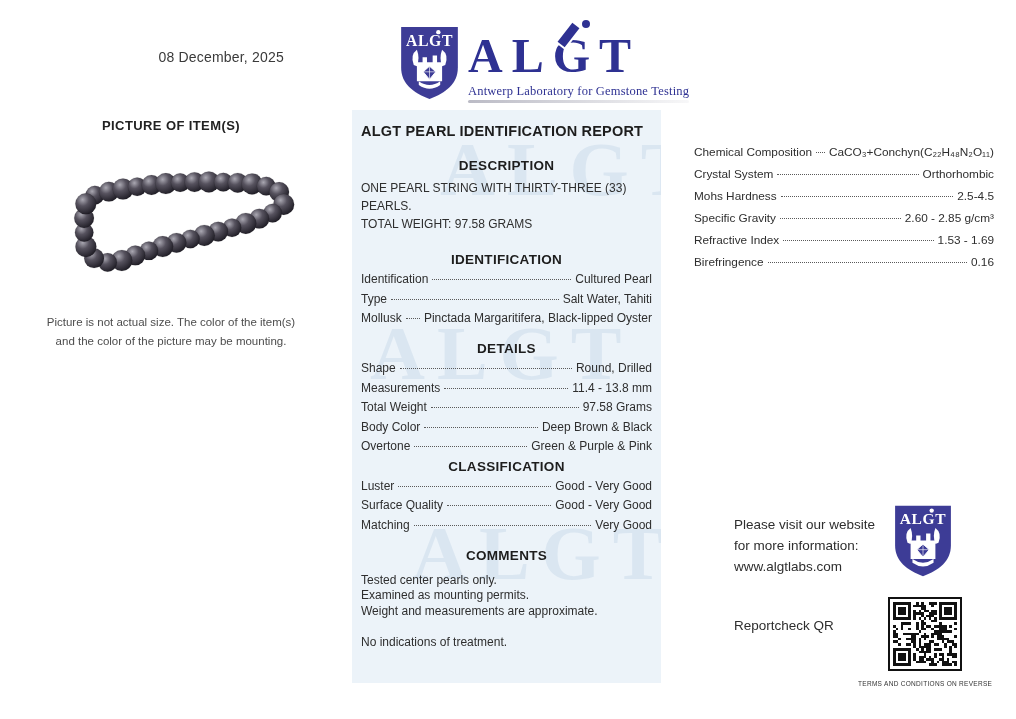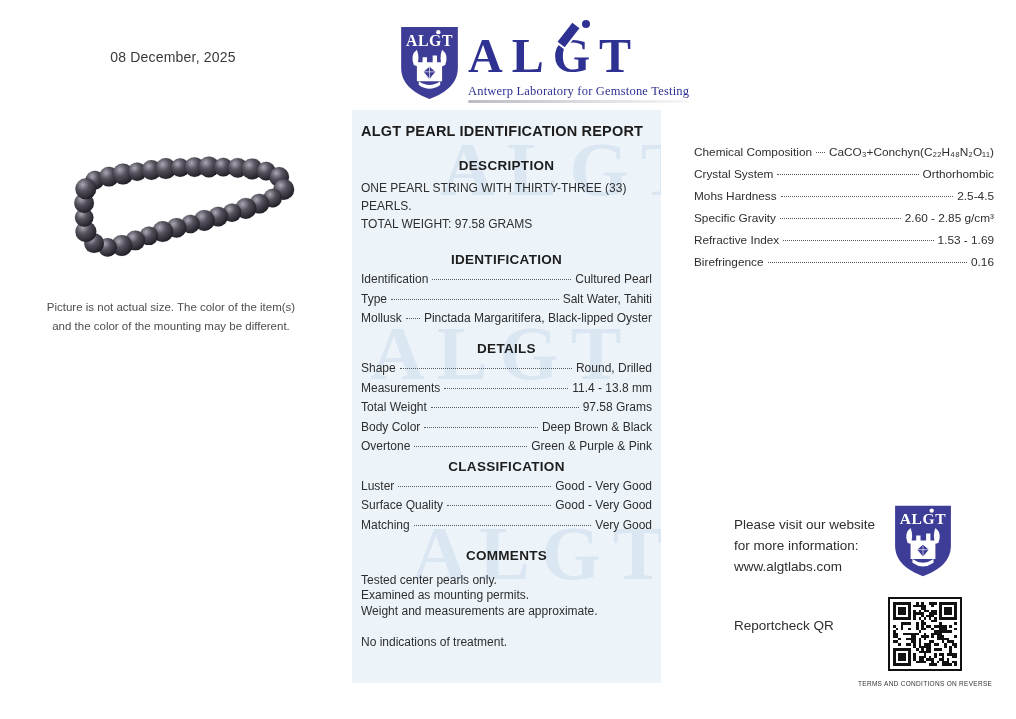--- a/index.html
+++ b/index.html
@@ -1,20 +1,20 @@
 <!DOCTYPE html>
 <html><head>
 <meta charset="utf-8">
 <style>
   html,body{margin:0;padding:0;background:#ffffff;}
   body{width:1016px;height:719px;position:relative;overflow:hidden;
        font-family:"Liberation Sans",sans-serif;color:#333;}
 
   
-  .hdr-left{position:absolute;left:62px;top:49px;width:222px;text-align:center;}
+  .hdr-left{position:absolute;left:62px;top:49px;width:222px;text-align:right;}
   .hdr-date{font-size:14px;color:#3a3a3a;letter-spacing:.2px;}
   .hdr-repline{margin-top:4px;font-size:13.5px;white-space:nowrap;}
   .hdr-replabel{color:#2e3192;font-weight:bold;}
   .hdr-repnum{color:#3a3a3a;margin-left:5px;}
 
   .logo{position:absolute;left:398px;top:24px;display:flex;align-items:flex-start;gap:7px;}
   .logo-shield{width:63px;height:78px;}
   .logo-right{display:flex;flex-direction:column;}
   .logo-word{font-family:"Liberation Serif",serif;font-weight:bold;font-size:48px;
              line-height:52px;color:#2e3192;letter-spacing:9px;position:relative;margin-top:6px;}
@@ -106,20 +106,21 @@
       <span>ALGT</span>
       <span class="g-tube"></span>
       <span class="g-eye"></span>
     </div>
     <div class="logo-tagline">Antwerp Laboratory for Gemstone Testing</div>
     <div class="tagline-shade"></div>
   </div>
 </div>
 
 <div class="pic-col">
+  <div class="pic-title">PICTURE OF ITEM(S)</div>
   <svg id="pearl-svg" class="pic-photo" width="262" height="152" viewBox="0 0 262 152">
     <path id="pearl-path" d="M 48 50 C 95 36, 168 31, 221 38 C 244 42, 253 56, 235 65
                              C 196 84, 130 94, 86 112 C 66 120, 47 114, 45 95
                              C 43 77, 44 58, 48 50 Z" fill="none" stroke="none"></path>
     <g id="pearl-beads">
         <circle cx="54.9" cy="48.1" r="9.3" fill="url(#pearlGrad)" stroke="rgba(0,0,0,0.25)" stroke-width="0.4"></circle>
         <circle cx="68.9" cy="44.7" r="9.9" fill="url(#pearlGrad)" stroke="rgba(0,0,0,0.25)" stroke-width="0.4"></circle>
         <circle cx="83.0" cy="42.0" r="10.5" fill="url(#pearlGrad)" stroke="rgba(0,0,0,0.25)" stroke-width="0.4"></circle>
         <circle cx="97.2" cy="39.7" r="9.3" fill="url(#pearlGrad)" stroke="rgba(0,0,0,0.25)" stroke-width="0.4"></circle>
         <circle cx="111.5" cy="38.0" r="9.9" fill="url(#pearlGrad)" stroke="rgba(0,0,0,0.25)" stroke-width="0.4"></circle>
@@ -148,21 +149,21 @@
         <circle cx="67.6" cy="115.4" r="9.3" fill="url(#pearlGrad)" stroke="rgba(0,0,0,0.25)" stroke-width="0.4"></circle>
         <circle cx="54.1" cy="111.2" r="9.9" fill="url(#pearlGrad)" stroke="rgba(0,0,0,0.25)" stroke-width="0.4"></circle>
         <circle cx="45.9" cy="99.7" r="10.5" fill="url(#pearlGrad)" stroke="rgba(0,0,0,0.25)" stroke-width="0.4"></circle>
         <circle cx="44.2" cy="85.5" r="9.3" fill="url(#pearlGrad)" stroke="rgba(0,0,0,0.25)" stroke-width="0.4"></circle>
         <circle cx="44.1" cy="71.1" r="9.9" fill="url(#pearlGrad)" stroke="rgba(0,0,0,0.25)" stroke-width="0.4"></circle>
         <circle cx="45.8" cy="56.8" r="10.5" fill="url(#pearlGrad)" stroke="rgba(0,0,0,0.25)" stroke-width="0.4"></circle>
       </g>
   </svg>
   <div class="pic-caption">
     <div>Picture is not actual size. The color of the item(s)</div>
-    <div>and the color of the mounting may be different.</div>
+    <div>and the color of the picture may be mounting.</div>
   </div>
 </div>
 
 <div class="panel">
   <span class="wm" style="left:88px;top:16px;">ALGT</span>
   <span class="wm" style="left:18px;top:200px;">ALGT</span>
   <span class="wm" style="left:60px;top:400px;">ALGT</span>
 
   <div class="panel-title">ALGT PEARL IDENTIFICATION REPORT</div>
 

